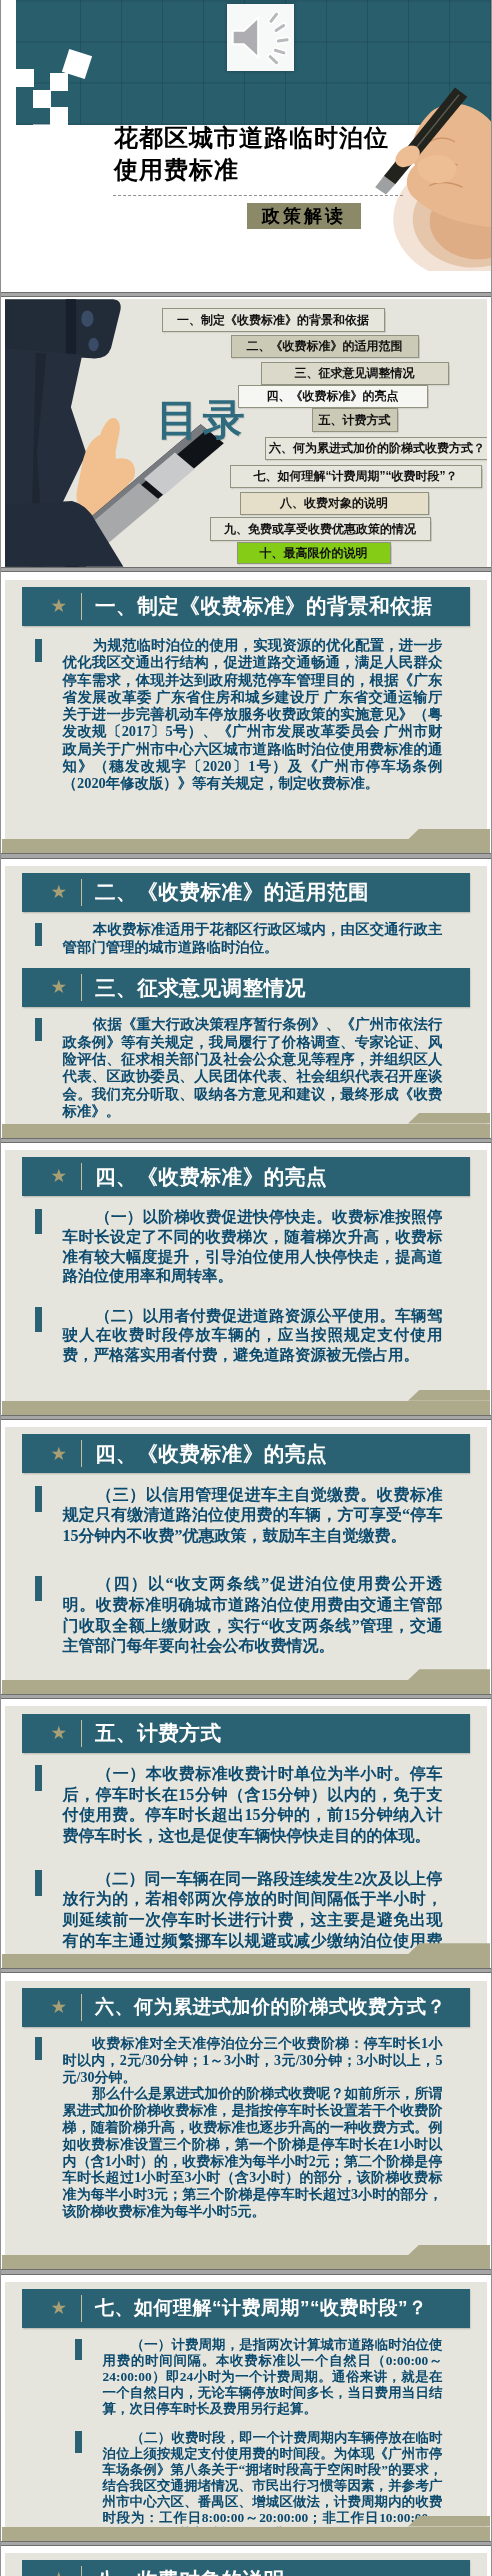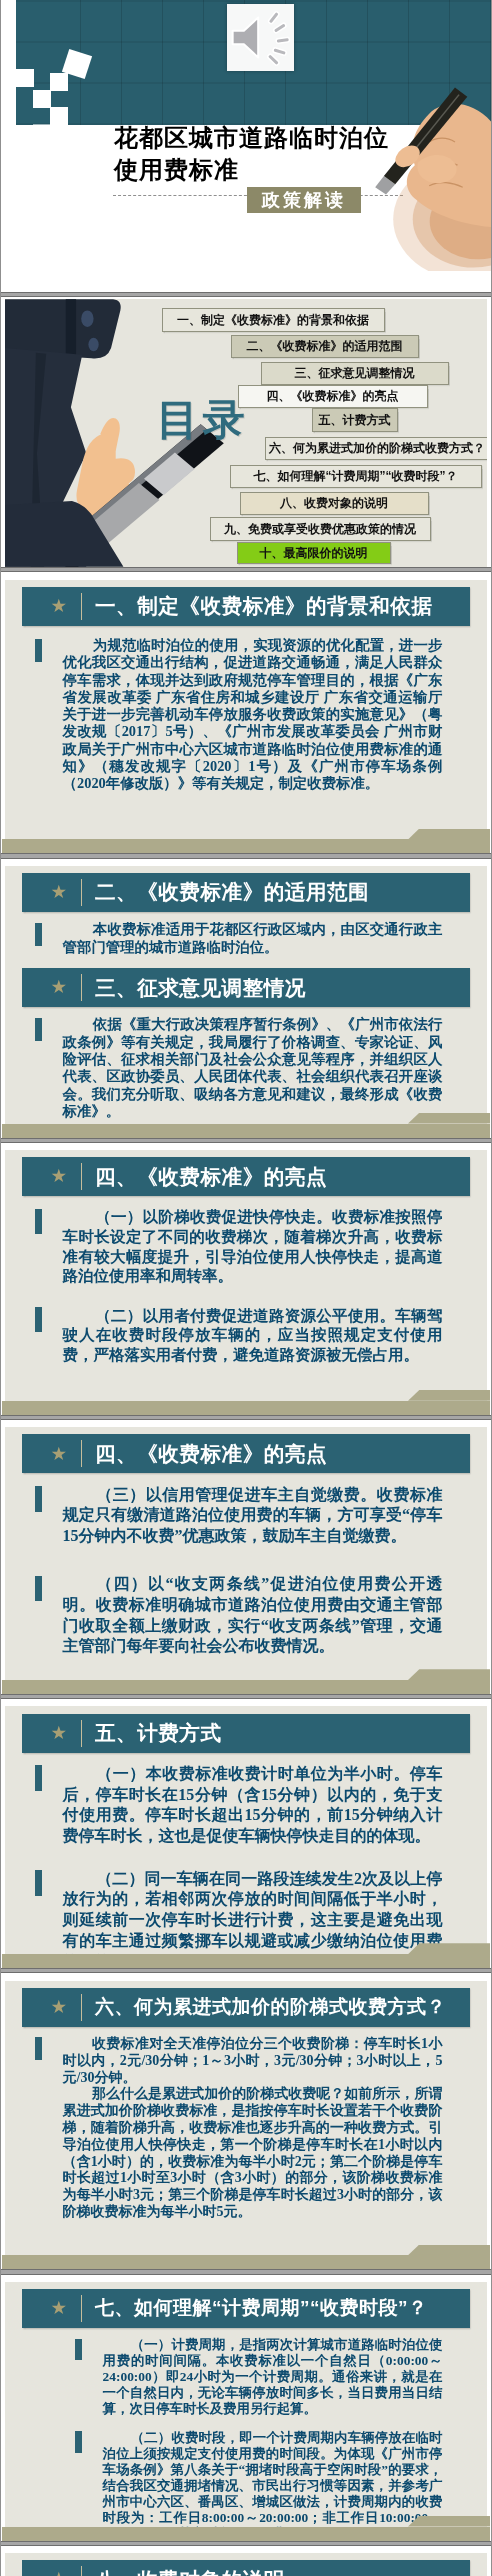--- a/index.html
+++ b/index.html
@@ -11,21 +11,21 @@
   .s-title{height:292px;margin-left:15px;}
   .hero{position:absolute;left:0;top:0;right:0;height:125px;background:#295e6d;
         background-image:repeating-linear-gradient(to right,rgba(0,0,0,.14) 0 1px,transparent 1px 41px),
                          repeating-linear-gradient(to bottom,rgba(0,0,0,.14) 0 1px,transparent 1px 41px);
         background-position:23px 0.5px,23px 0.5px;}
   .sq{position:absolute;background:#fff;width:17.5px;height:17.5px;}
   .sq.d{transform:rotate(18deg);width:24px;height:24px;}
   .speaker-box{position:absolute;left:211px;top:4.1px;width:67px;height:67px;background:#f7f8f8;box-shadow:0 0 3.6px rgba(0,0,0,.3);}
   .main-title{position:absolute;left:98px;top:122px;margin:0;font-size:24px;line-height:32px;font-weight:900;color:#000;letter-spacing:1px;}
   .dashes{position:absolute;left:97px;top:195px;width:290px;height:0;border-top:1.5px dashed #8f8f8f;}
-  .badge{position:absolute;left:231px;top:187px;width:114px;height:26px;background:#8c8968;color:#ffffff;font-size:18px;font-weight:bold;letter-spacing:3.1px;display:flex;align-items:center;justify-content:center;}
+  .badge{position:absolute;left:231px;top:203px;width:114px;height:26px;background:#8c8968;color:#000000;font-size:18px;font-weight:bold;letter-spacing:3.1px;display:flex;align-items:center;justify-content:center;}
   .hand-svg{position:absolute;right:0;top:49px;width:139px;height:222px;}
 
   
   .s-toc{height:270px;}
   .inner{position:absolute;left:3.6px;right:3.6px;top:7.2px;bottom:0;background:#e6e5dd;overflow:hidden;}
   .s-toc .inner{top:2.1px;}
   .toc-illus{position:absolute;left:0;top:0;width:242px;height:268px;}
   .toc-heading{position:absolute;left:152px;top:93px;font-size:42px;font-weight:bold;color:#2f6b7e;letter-spacing:4.1px;text-shadow:1px 1px 0 rgba(0,0,0,.12);}
   .toc-box{position:absolute;box-sizing:border-box;border:1px solid #91927f;display:flex;align-items:center;justify-content:center;font-size:12px;font-weight:bold;color:#111;white-space:nowrap;box-shadow:0.5px 1px 1px rgba(0,0,0,.15);}
   .tb1{left:157px;top:8.8px;width:223px;height:24px;background:#e7e6dc;}
@@ -227,21 +227,21 @@
 
   <section class="slide" style="height:296px">
     <div class="inner">
       <div class="bar">
         <span class="star">★</span>
           <span class="vline"></span>
         <h2 class="small">六、何为累进式加价的阶梯式收费方式？</h2>
       </div>
       <div class="body" style="font-size:14px;line-height:1.2;margin-top:9.3px;">
         <p class="marked">收费标准对全天准停泊位分三个收费阶梯：停车时长1小时以内，2元/30分钟；1～3小时，3元/30分钟；3小时以上，5元/30分钟。</p>
-        <p style="margin-top:0;">那么什么是累进式加价的阶梯式收费呢？如前所示，所谓累进式加价阶梯收费标准，是指按停车时长设置若干个收费阶梯，随着阶梯升高，收费标准也逐步升高的一种收费方式。引导泊位使用人快停快走，第一个阶梯是停车时长在1小时以内（含1小时）的，收费标准为每半小时2元；第二个阶梯是停车时长超过1小时至3小时（含3小时）的部分，该阶梯收费标准为每半小时3元；第三个阶梯是停车时长超过3小时的部分，该阶梯收费标准为每半小时5元。</p>
+        <p style="margin-top:0;">那么什么是累进式加价的阶梯式收费呢？如前所示，所谓累进式加价阶梯收费标准，是指按停车时长设置若干个收费阶梯，随着阶梯升高，收费标准也逐步升高的一种收费方式。例如收费标准设置三个阶梯，第一个阶梯是停车时长在1小时以内（含1小时）的，收费标准为每半小时2元；第二个阶梯是停车时长超过1小时至3小时（含3小时）的部分，该阶梯收费标准为每半小时3元；第三个阶梯是停车时长超过3小时的部分，该阶梯收费标准为每半小时5元。</p>
       </div>
     </div>
     <div class="notch"></div>
     <div class="band"></div>
   </section>
   <div class="divider"></div>
 
   <section class="slide" style="height:266px">
     <div class="inner">
       <div class="bar">

